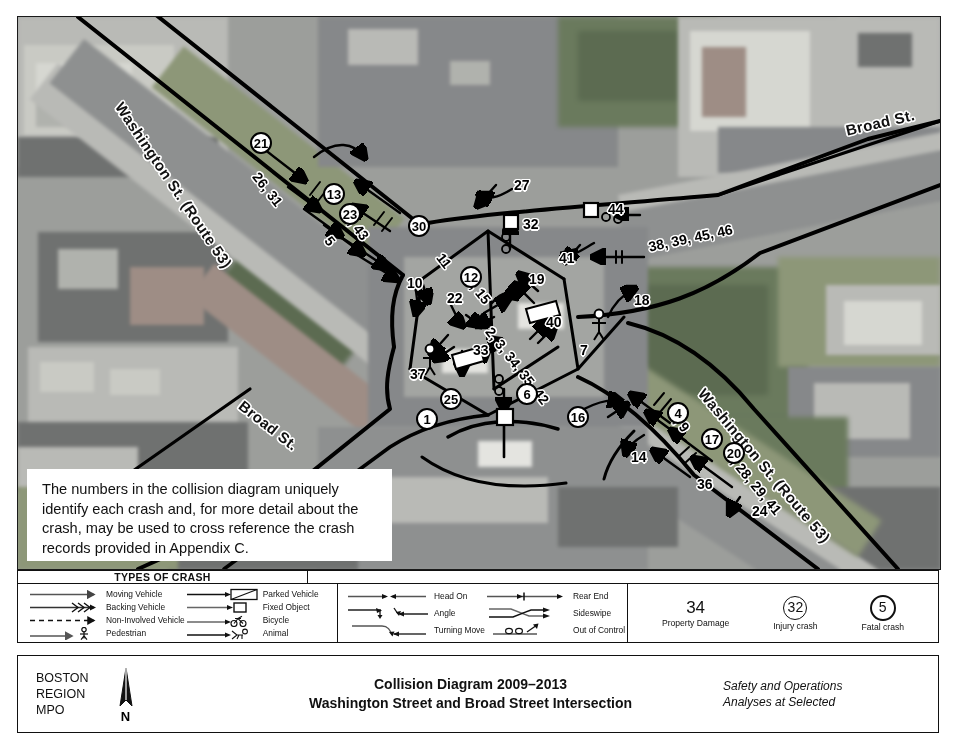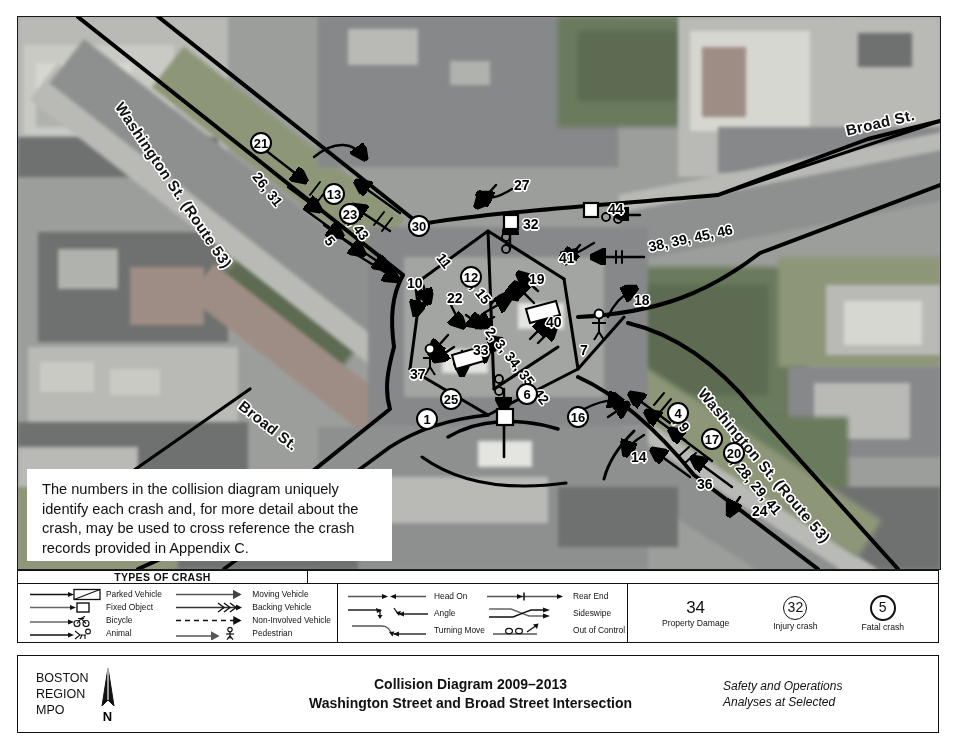--- a/index.html
+++ b/index.html
@@ -79,21 +79,21 @@
   .sev-wrap{display:flex;width:100%;height:100%;align-items:center;justify-content:space-around;padding:0 12px;box-sizing:border-box;}
   .sev-item{display:flex;flex-direction:column;align-items:center;gap:1px;}
   .sev-num{font-size:17px;color:#111;line-height:19px;}
   .sev-num.ring-thin{width:22px;height:22px;border:1.4px solid #111;border-radius:50%;display:flex;align-items:center;justify-content:center;font-size:14px;}
   .sev-num.ring-thick{width:22px;height:22px;border:2.6px solid #111;border-radius:50%;display:flex;align-items:center;justify-content:center;font-size:14px;}
   .sev-lbl{font-size:8.6px;color:#111;}
 
   
   #titleblock{position:absolute;left:17px;top:655px;width:922px;height:78px;border:1.5px solid #111;box-sizing:border-box;
               display:flex;align-items:center;}
-  #tb-left{width:200px;display:flex;align-items:center;gap:6px;padding-left:18px;box-sizing:border-box;}
+  #tb-left{width:200px;display:flex;align-items:center;gap:24px;padding-left:18px;box-sizing:border-box;}
   #mpo-name{font-size:12.5px;line-height:16px;color:#111;}
   #north-arrow{width:26px;height:56px;position:relative;}
   #north-arrow .nletter{position:absolute;bottom:-2px;left:50%;transform:translateX(-50%);font-size:13px;font-weight:bold;}
   #tb-center{flex:1;text-align:center;}
   #tb-center div{font-size:14px;font-weight:bold;line-height:19px;color:#111;}
   #tb-right{width:215px;text-align:left;padding-right:18px;box-sizing:border-box;}
   #tb-right div{font-size:12px;font-style:italic;line-height:16.5px;color:#111;}
 </style>
 </head>
 <body>
@@ -386,70 +386,20 @@
     </div>
 
     <div id="legend-body">
 
       <div class="lg-col col-sym">
         <div class="sym-grid">
           <div class="sym-col">
             <div class="sym-row">
               <span class="sym-art">
                 <svg viewBox="0 0 78 13" width="78" height="13">
-                    <line x1="2" y1="6.5" x2="40" y2="6.5" stroke="#111" stroke-width="1.5"></line>
-                    <path d="M40,4 L46,6.5 L40,9 z" fill="#111"></path>
-                    <rect x="46" y="1.5" width="26" height="10" fill="none" stroke="#111" stroke-width="1.3"></rect>
-                    <line x1="46" y1="11.5" x2="72" y2="1.5" stroke="#111" stroke-width="1.1"></line>
-                  </svg>
-              </span>
-              <span class="sym-txt">Parked Vehicle</span>
-            </div>
-            <div class="sym-row">
-              <span class="sym-art">
-                <svg viewBox="0 0 78 13" width="78" height="13">
-                    <line x1="2" y1="6.5" x2="42" y2="6.5" stroke="#666" stroke-width="1.5"></line>
-                    <path d="M42,4 L48,6.5 L42,9 z" fill="#111"></path>
-                    <rect x="49" y="2" width="12" height="9" fill="none" stroke="#111" stroke-width="1.4"></rect>
-                  </svg>
-              </span>
-              <span class="sym-txt">Fixed Object</span>
-            </div>
-            <div class="sym-row">
-              <span class="sym-art">
-                <svg viewBox="0 0 78 13" width="78" height="13">
-                    <line x1="2" y1="8" x2="40" y2="8" stroke="#666" stroke-width="1.5"></line>
-                    <path d="M40,5.5 L46,8 L40,10.5 z" fill="#111"></path>
-                    <g stroke="#111" stroke-width="1.1" fill="none">
-                      <circle cx="49" cy="9.5" r="3"></circle>
-                      <circle cx="58" cy="9.5" r="3"></circle>
-                      <path d="M49,9.5 L53,4.5 L58,9.5 M53,4.5 L57,2.2 M50,4.5 L56,4.5"></path>
-                    </g>
-                  </svg>
-              </span>
-              <span class="sym-txt">Bicycle</span>
-            </div>
-            <div class="sym-row">
-              <span class="sym-art">
-                <svg viewBox="0 0 78 13" width="78" height="13">
-                    <line x1="2" y1="8" x2="40" y2="8" stroke="#111" stroke-width="1.5"></line>
-                    <path d="M40,5.5 L46,8 L40,10.5 z" fill="#111"></path>
-                    <g stroke="#111" stroke-width="1.1" fill="none">
-                      <path d="M47,4 L52,8 L47,12 M52,8 L58,8 M54,8 L52,12 M57,8 L57,12"></path>
-                      <circle cx="60" cy="4.5" r="2.4"></circle>
-                    </g>
-                  </svg>
-              </span>
-              <span class="sym-txt">Animal</span>
-            </div>
-          </div>
-          <div class="sym-col">
-            <div class="sym-row">
-              <span class="sym-art">
-                <svg viewBox="0 0 78 13" width="78" height="13">
                     <defs>
                       <marker id="m1" markerWidth="6" markerHeight="6" refX="4.5" refY="3" orient="auto">
                         <path d="M0,0 L5.5,3 L0,6 z" fill="#444"></path>
                       </marker>
                     </defs>
                     <line x1="2" y1="6.5" x2="66" y2="6.5" stroke="#555" stroke-width="1.6" marker-end="url(#m1)"></line>
                   </svg>
               </span>
               <span class="sym-txt">Moving Vehicle</span>
             </div>
@@ -488,20 +438,70 @@
                     <g stroke="#111" stroke-width="1.2" fill="none">
                       <circle cx="56" cy="2.6" r="2.2"></circle>
                       <line x1="56" y1="5" x2="56" y2="11.5"></line>
                       <line x1="52" y1="7" x2="60" y2="7"></line>
                       <line x1="56" y1="9" x2="53" y2="12.6"></line>
                       <line x1="56" y1="9" x2="59" y2="12.6"></line>
                     </g>
                   </svg>
               </span>
               <span class="sym-txt">Pedestrian</span>
+            </div>
+          </div>
+          <div class="sym-col">
+            <div class="sym-row">
+              <span class="sym-art">
+                <svg viewBox="0 0 78 13" width="78" height="13">
+                    <line x1="2" y1="6.5" x2="40" y2="6.5" stroke="#111" stroke-width="1.5"></line>
+                    <path d="M40,4 L46,6.5 L40,9 z" fill="#111"></path>
+                    <rect x="46" y="1.5" width="26" height="10" fill="none" stroke="#111" stroke-width="1.3"></rect>
+                    <line x1="46" y1="11.5" x2="72" y2="1.5" stroke="#111" stroke-width="1.1"></line>
+                  </svg>
+              </span>
+              <span class="sym-txt">Parked Vehicle</span>
+            </div>
+            <div class="sym-row">
+              <span class="sym-art">
+                <svg viewBox="0 0 78 13" width="78" height="13">
+                    <line x1="2" y1="6.5" x2="42" y2="6.5" stroke="#666" stroke-width="1.5"></line>
+                    <path d="M42,4 L48,6.5 L42,9 z" fill="#111"></path>
+                    <rect x="49" y="2" width="12" height="9" fill="none" stroke="#111" stroke-width="1.4"></rect>
+                  </svg>
+              </span>
+              <span class="sym-txt">Fixed Object</span>
+            </div>
+            <div class="sym-row">
+              <span class="sym-art">
+                <svg viewBox="0 0 78 13" width="78" height="13">
+                    <line x1="2" y1="8" x2="40" y2="8" stroke="#666" stroke-width="1.5"></line>
+                    <path d="M40,5.5 L46,8 L40,10.5 z" fill="#111"></path>
+                    <g stroke="#111" stroke-width="1.1" fill="none">
+                      <circle cx="49" cy="9.5" r="3"></circle>
+                      <circle cx="58" cy="9.5" r="3"></circle>
+                      <path d="M49,9.5 L53,4.5 L58,9.5 M53,4.5 L57,2.2 M50,4.5 L56,4.5"></path>
+                    </g>
+                  </svg>
+              </span>
+              <span class="sym-txt">Bicycle</span>
+            </div>
+            <div class="sym-row">
+              <span class="sym-art">
+                <svg viewBox="0 0 78 13" width="78" height="13">
+                    <line x1="2" y1="8" x2="40" y2="8" stroke="#111" stroke-width="1.5"></line>
+                    <path d="M40,5.5 L46,8 L40,10.5 z" fill="#111"></path>
+                    <g stroke="#111" stroke-width="1.1" fill="none">
+                      <path d="M47,4 L52,8 L47,12 M52,8 L58,8 M54,8 L52,12 M57,8 L57,12"></path>
+                      <circle cx="60" cy="4.5" r="2.4"></circle>
+                    </g>
+                  </svg>
+              </span>
+              <span class="sym-txt">Animal</span>
             </div>
           </div>
         </div>
       </div>
 
       <div class="lg-col col-typ">
         <div class="typ-grid">
           <div class="typ-col">
             <div class="typ-row">
               <span class="typ-art">

